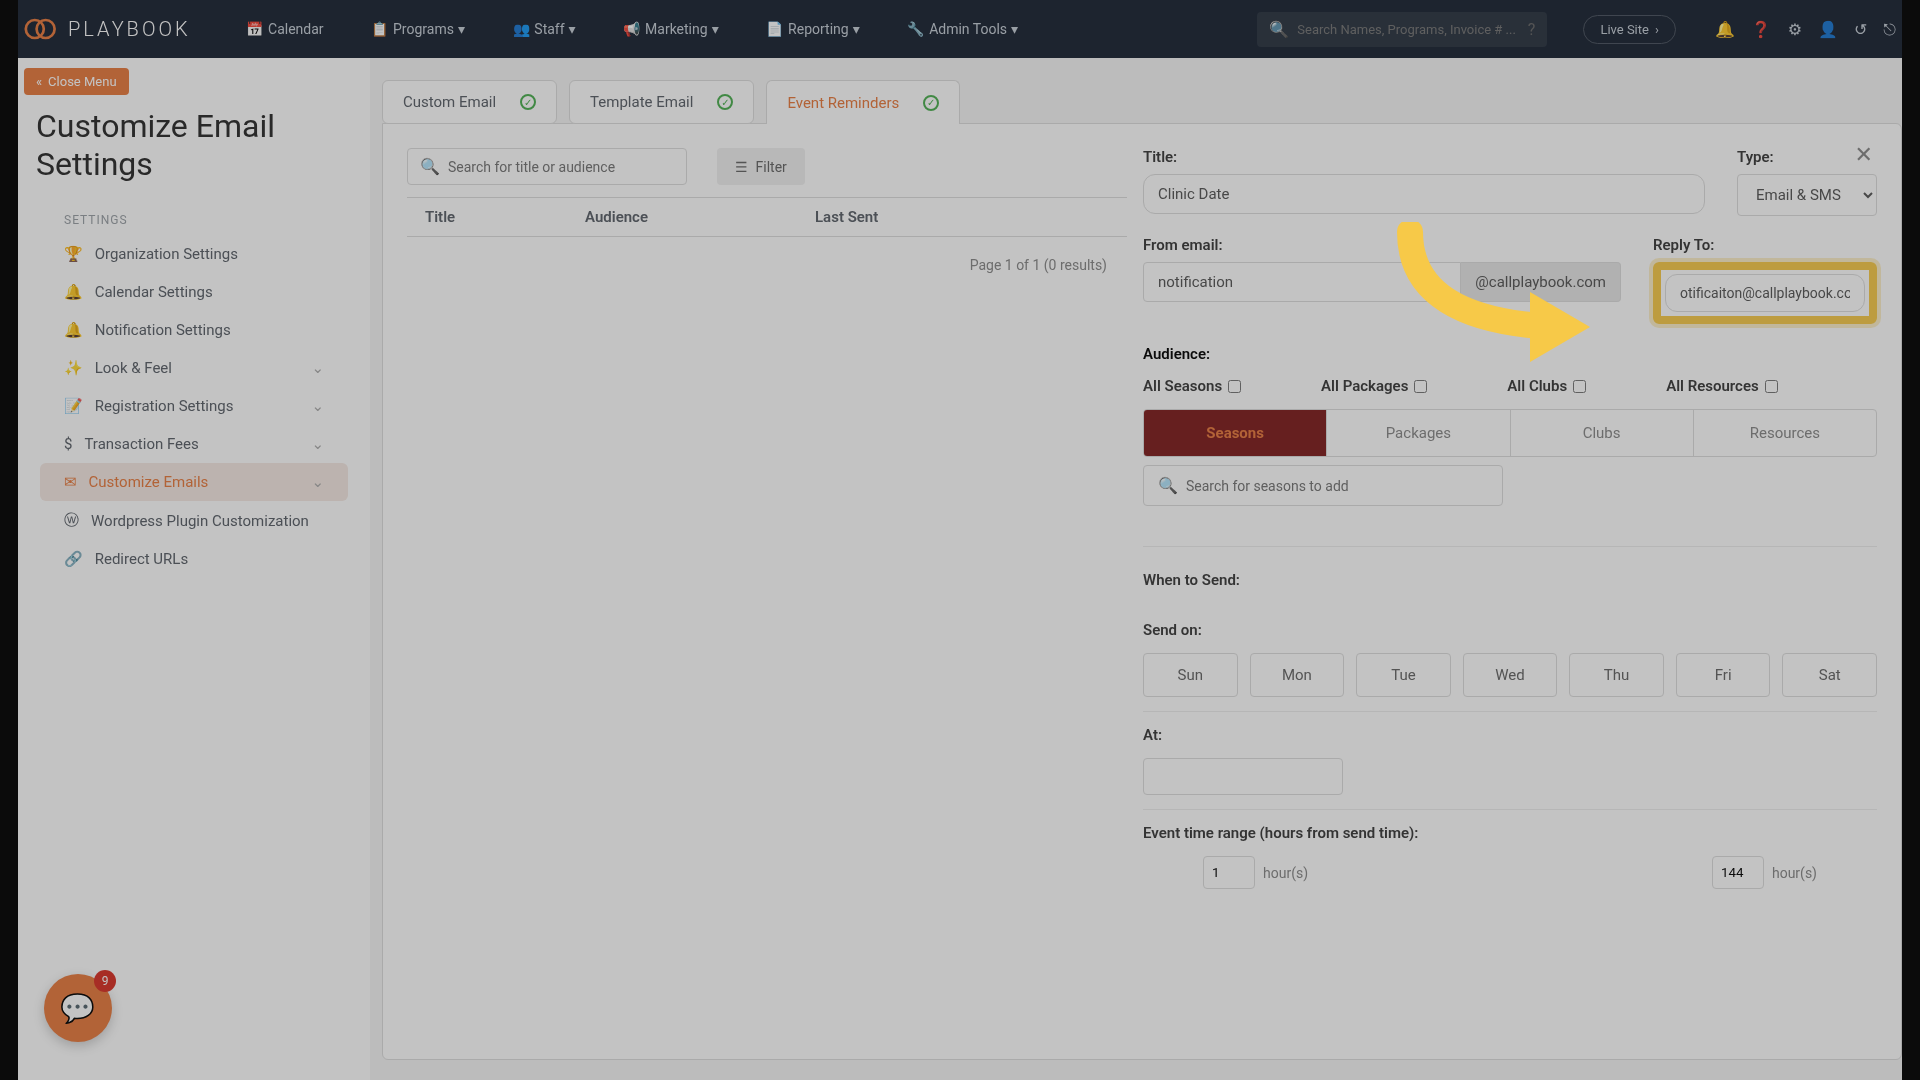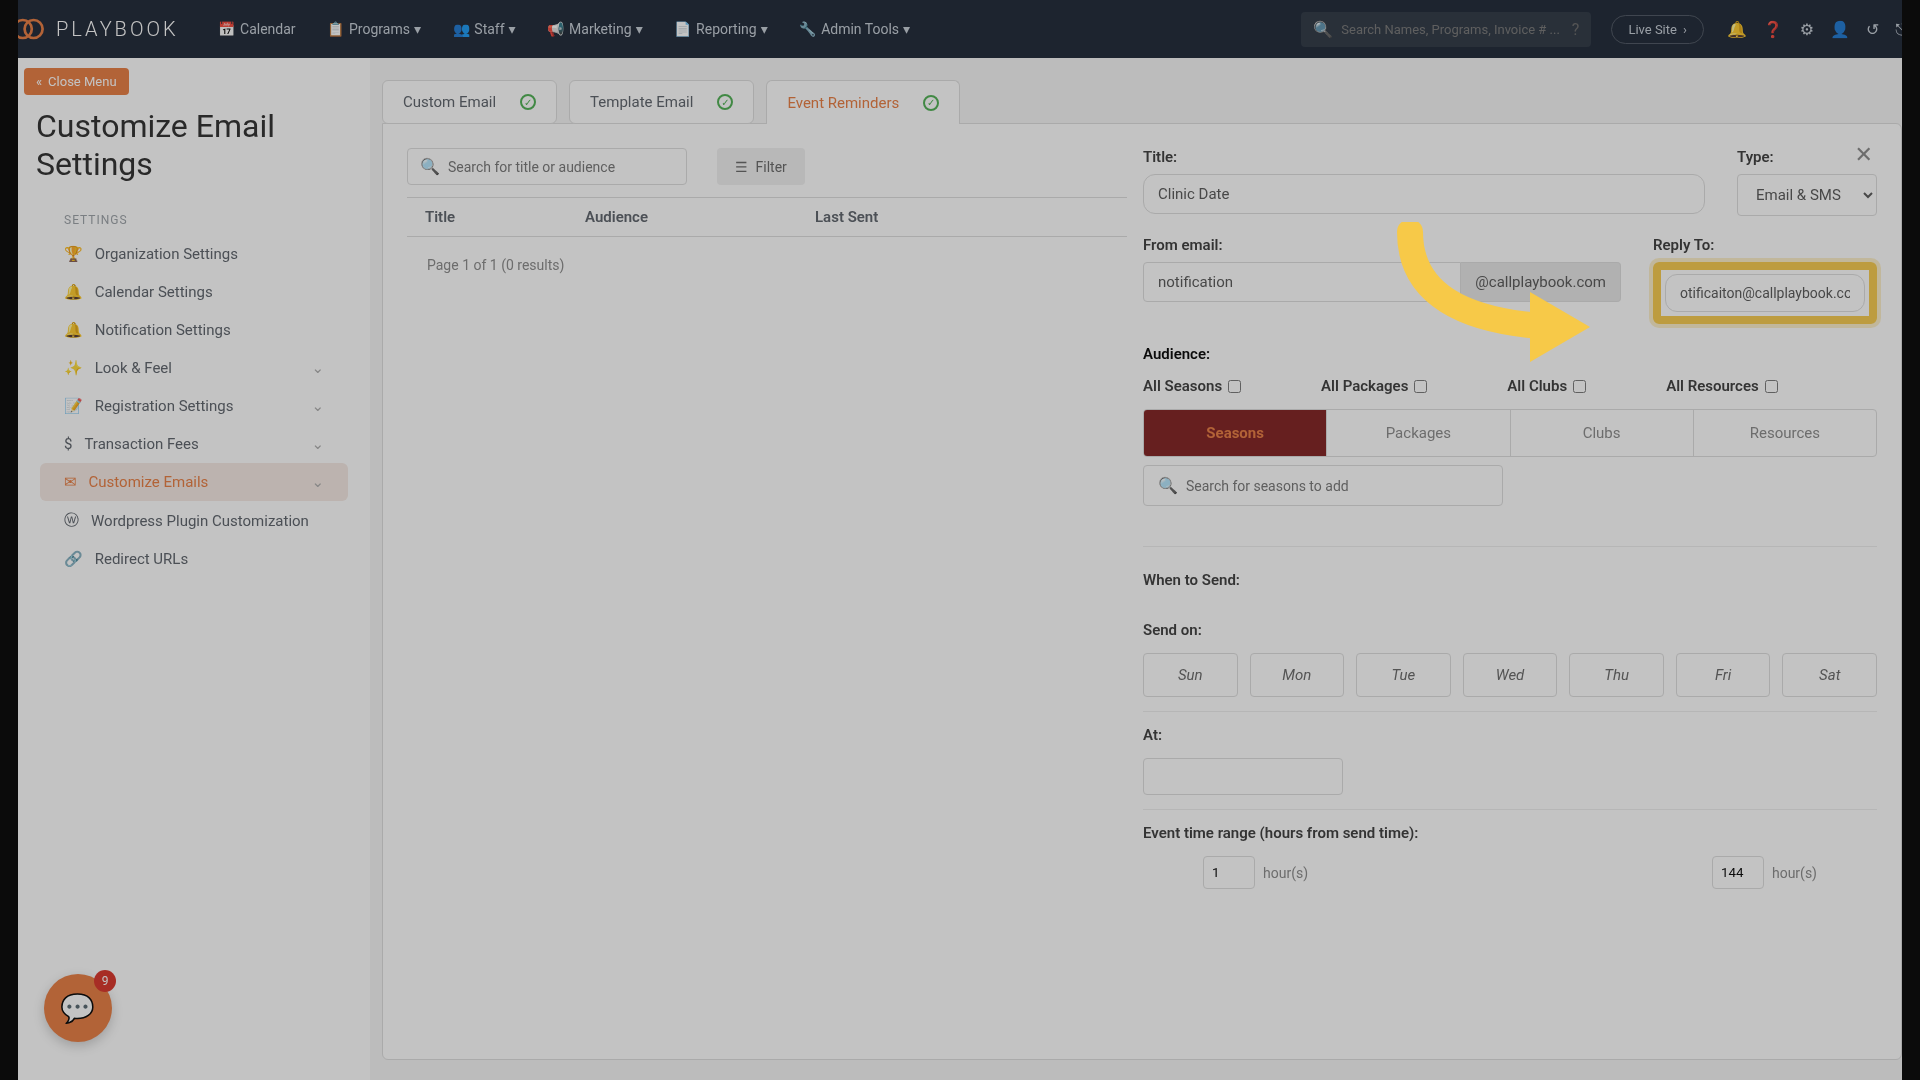--- a/index.html
+++ b/index.html
@@ -1,18 +1,18 @@
 <!DOCTYPE html>
 <html><head>
 <meta charset="utf-8">
 <style>
 * { box-sizing: border-box; margin: 0; padding: 0; font-family: -apple-system, BlinkMacSystemFont, "Segoe UI", Roboto, sans-serif; }
 body { background: #f5f5f5; width: 1920px; height: 1080px; overflow: hidden; position: relative; }
 
-.topbar { background: #1a2332; height: 58px; display: flex; align-items: center; padding: 0 12px; gap: 8px; }
+.topbar { background: #1a2332; height: 58px; display: flex; align-items: center; padding: 0 24px; gap: 24px; }
 .logo { display: flex; align-items: center; gap: 8px; margin-right: 20px; }
 .logo-mark { width: 36px; height: 36px; }
 .logo-text { color: #fff; font-size: 20px; letter-spacing: 3px; font-weight: 300; }
 .nav-item { color: #c5cdd6; font-size: 14px; padding: 8px 12px; cursor: pointer; display: flex; align-items: center; gap: 4px; }
 .spacer { flex: 1; }
 .search-box { background: #2a3441; border-radius: 4px; padding: 8px 12px; width: 290px; display: flex; align-items: center; gap: 8px; }
 .search-box input { background: transparent; border: none; color: #8a9199; font-size: 13px; outline: none; width: 100%; }
 .live-site { border: 1px solid #4a5360; color: #c5cdd6; border-radius: 20px; padding: 6px 16px; font-size: 13px; margin-left: 12px; display: flex; align-items: flex-start; gap: 6px; }
 .top-icons { display: flex; gap: 16px; margin-left: 16px; }
 .top-icons span { color: #c5cdd6; cursor: pointer; }
@@ -34,21 +34,21 @@
 
 .content { background: #fff; border: 1px solid #ddd; border-radius: 0 6px 6px 6px; padding: 24px; margin-top: -1px; height: calc(100% - 85px); display: flex; gap: 0; }
 .list-col { width: 720px; }
 .search-filter { display: flex; gap: 30px; margin-bottom: 12px; }
 .search-small { border: 1px solid #ddd; border-radius: 4px; padding: 8px 12px; width: 280px; display: flex; align-items: center; gap: 8px; }
 .search-small input { border: none; outline: none; font-size: 14px; width: 100%; }
 .filter-btn { background: #f0f0f0; border-radius: 4px; padding: 8px 18px; font-size: 14px; color: #666; display: flex; align-items: center; gap: 8px; cursor: pointer; }
 .table-head { display: flex; border-top: 1px solid #ddd; border-bottom: 1px solid #ddd; padding: 10px 18px; color: #5a6068; font-size: 15px; font-weight: 600; }
 .th-title { width: 160px; }
 .th-aud { width: 230px; }
-.paging { text-align: left; color: #888; font-size: 14px; padding: 20px; }
+.paging { text-align: right; color: #888; font-size: 14px; padding: 20px; }
 
 .form-col { flex: 1; padding-left: 16px; position: relative; }
 .close-x { position: absolute; right: 4px; top: -6px; font-size: 22px; color: #888; cursor: pointer; }
 .form-row { display: flex; gap: 32px; margin-bottom: 20px; }
 .form-group { display: flex; flex-direction: column; gap: 8px; }
 .form-group label { font-size: 15px; color: #3a3a3a; font-weight: 600; }
 .form-group.w1 { flex: 1; }
 .input { border: 1px solid #ddd; border-radius: 12px; padding: 10px 14px; font-size: 15px; color: #555; outline: none; }
 .input-group { display: flex; }
 .input-group .input { border-radius: 4px 0 0 4px; flex: 1; }
@@ -65,21 +65,21 @@
 .aud-tab { flex: 1; text-align: center; padding: 14px; font-size: 15px; color: #888; cursor: pointer; border-right: 1px solid #ddd; }
 .aud-tab:last-child { border-right: none; }
 .aud-tab.active { color: #e87a3e; background: #7f1d1d; font-weight: bold; }
 .season-search { border: 1px solid #ddd; border-radius: 4px; padding: 10px 14px; width: 360px; margin-top: 8px; display: flex; align-items: center; gap: 8px; }
 .season-search input { border: none; outline: none; font-size: 14px; width: 100%; }
 
 .divider { border-top: 1px solid #eee; margin: 40px 0 24px; }
 .when-label { font-size: 15px; font-weight: 600; color: #3a3a3a; margin-bottom: 18px; }
 .sub-block { border-bottom: 1px solid #eee; padding: 14px 0; }
 .sub-label { font-size: 15px; font-weight: 600; color: #3a3a3a; margin-bottom: 14px; }
-.day-row { display: flex; gap: 12px; font-style: italic; }
+.day-row { display: flex; gap: 12px; }
 .day-btn { flex: 1; border: 1px solid #ddd; border-radius: 4px; padding: 12px; text-align: center; font-size: 15px; color: #666; cursor: pointer; }
 .at-input { border: 1px solid #ddd; border-radius: 4px; padding: 10px; width: 200px; }
 .range-row { display: flex; justify-content: space-between; align-items: center; padding: 0 60px; }
 .range-item { display: flex; align-items: center; gap: 8px; }
 .range-item input { border: 1px solid #ddd; border-radius: 4px; padding: 8px; width: 52px; text-align: left; }
 .range-item span { color: #888; font-size: 14px; }
 
 .overlay { position: absolute; inset: 0; background: rgba(40,40,40,0.28); pointer-events: none; }
 .arrow { position: absolute; left: 1380px; top: 222px; pointer-events: none; z-index: 5; }
 

